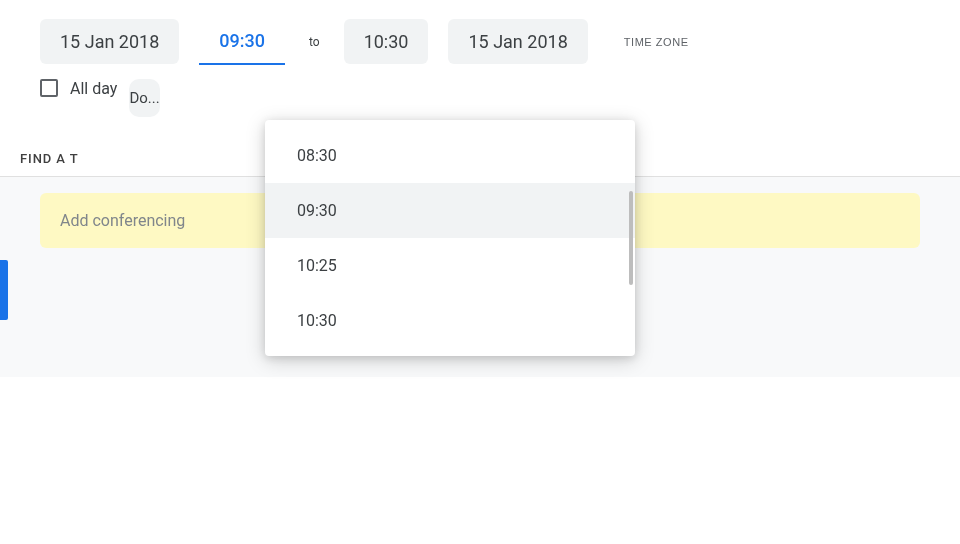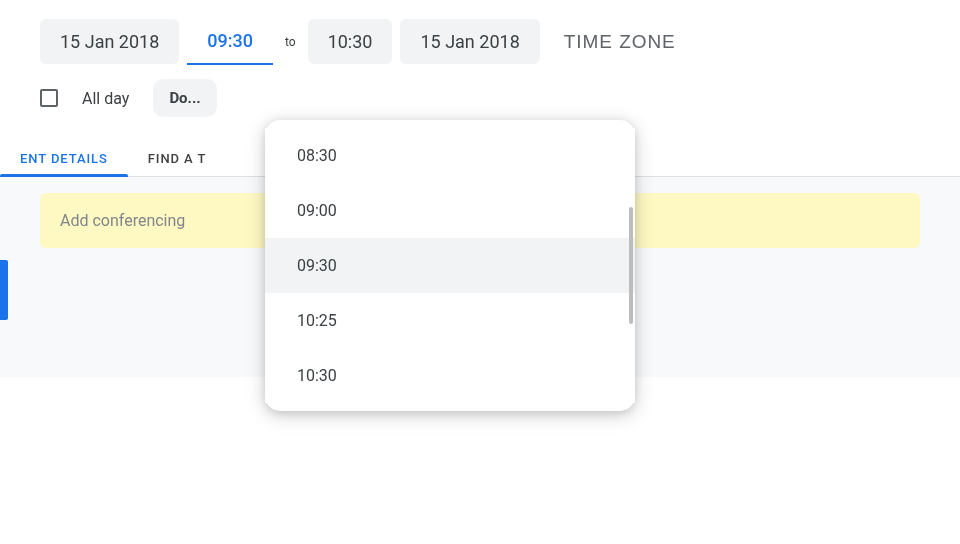--- a/index.html
+++ b/index.html
@@ -10,21 +10,21 @@
       height: 544px;
       overflow: hidden;
       position: relative;
     }
 
     
     .datetime-bar {
       display: flex;
       align-items: center;
       padding: 18px 40px 0 40px;
-      gap: 8px;
+      gap: 20px;
       background: #fff;
     }
 
     .date-pill, .time-pill {
       background: #f1f3f4;
       border-radius: 6px;
       padding: 12px 20px;
       font-size: 18px;
       color: #3c4043;
       cursor: pointer;
@@ -40,61 +40,60 @@
     }
 
     .to-label {
       font-size: 12px;
       color: #3c4043;
       padding: 0 4px;
     }
 
     .timezone-btn {
       margin-left: 16px;
-      font-size: 19px;
+      font-size: 11px;
       color: #5f6368;
       letter-spacing: 0.05em;
       cursor: pointer;
       font-weight: 500;
       background: none;
       border: none;
       text-transform: uppercase;
       text-align: center;
     }
 
     
     .allday-row {
       display: flex;
-      align-items: center;
+      align-items: flex-start;
       padding: 14px 40px 0 40px;
-      gap: 24px;
+      gap: 12px;
     }
 
     .checkbox {
       width: 18px;
       height: 18px;
       border: 2px solid #5f6368;
       border-radius: 2px;
       cursor: pointer;
       flex-shrink: 0;
     }
 
     .allday-label {
       font-size: 16px;
       color: #3c4043;
     }
 
     .does-not-repeat {
       background: #f1f3f4;
       border-radius: 10px;
-      padding: 10px 16px;
+      padding: 10px 0;
       font-size: 15px;
       color: #3c4043;
       cursor: pointer;
-      font-weight: bold;
     }
 
     
     .tabs-row {
       display: flex;
       padding: 16px 0 0 0;
       border-bottom: 1px solid #e0e0e0;
       margin-top: 8px;
     }
 
@@ -145,21 +144,21 @@
       background: #f1f3f4;
     }
 
     
     .dropdown-overlay {
       position: absolute;
       top: 120px;
       left: 265px;
       width: 370px;
       background: #fff;
-      border-radius: 15px;
+      border-radius: 4px;
       box-shadow: 0 4px 20px rgba(0,0,0,0.18), 0 2px 8px rgba(0,0,0,0.12);
       z-index: 100;
       padding: 8px 0;
     }
 
     .dropdown-item {
       padding: 18px 32px;
       font-size: 16px;
       color: #3c4043;
       cursor: pointer;
@@ -213,32 +212,30 @@
   <button class="timezone-btn">TIME ZONE</button>
 </div>
 
 <div class="allday-row">
   <div class="checkbox"></div>
   <span class="allday-label">All day</span>
   <div class="does-not-repeat">Do...</div>
 </div>
 
 <div class="tabs-row">
-  <div class="tab active">ENT DETAILS</div>
   <div class="tab">FIND A T</div>
 </div>
 
 <div class="content-area">
   <div class="field-row">Add conferencing</div>
 </div>
 
 <div class="sidebar-hint"></div>
 
 <div class="dropdown-overlay">
   <div class="dropdown-item">08:30</div>
-  <div class="dropdown-item">09:00</div>
   <div class="dropdown-item selected">09:30</div>
   <div class="dropdown-item">10:25</div>
   <div class="dropdown-item">10:30</div>
   <div class="dropdown-scroll">
     <div class="dropdown-scroll-thumb"></div>
   </div>
 </div>
 
 </body></html>

